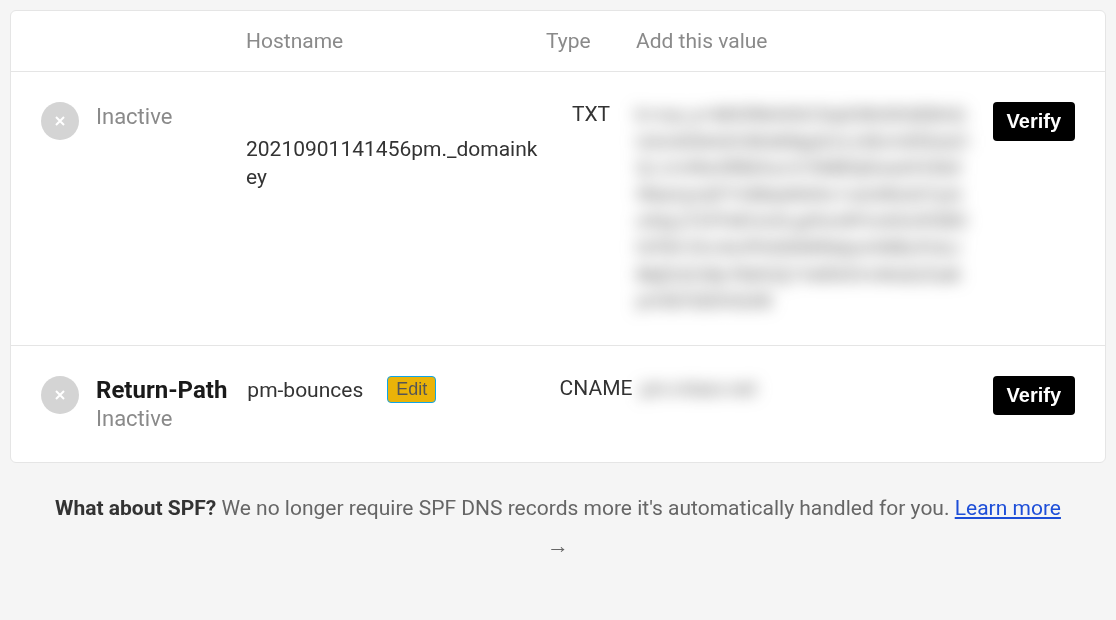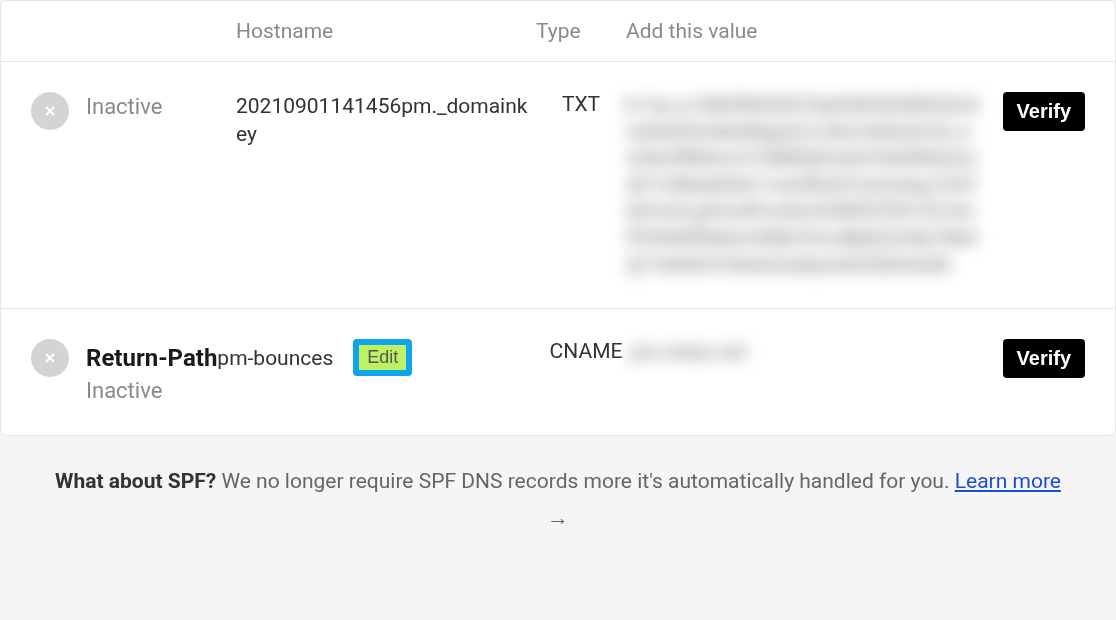--- a/index.html
+++ b/index.html
@@ -8,20 +8,21 @@
       padding: 0;
     }
     body {
       font-family: -apple-system, BlinkMacSystemFont, "Segoe UI", Roboto, Helvetica, Arial, sans-serif;
       background: #f5f5f5;
       width: 1116px;
       height: 620px;
       overflow: hidden;
     }
     .container {
+      padding: 10px;
     }
     .card {
       background: #fff;
       border: 1px solid #e5e5e5;
       border-radius: 6px;
     }
     .header-row {
       display: flex;
       padding: 18px 30px;
       color: #8a8a8a;
@@ -88,20 +89,21 @@
       font-size: 22px;
       color: #8a8a8a;
       line-height: 1.2;
       margin-top: 2px;
     }
     .hostname-text {
       font-size: 21px;
       color: #333;
       line-height: 1.35;
       word-break: break-word;
+      margin-top: 33px;
     }
     .type-text {
       font-size: 21px;
       color: #333;
       text-align: center;
     }
     .blurred-value {
       filter: blur(8px);
       color: #555;
       font-size: 19px;
@@ -121,35 +123,35 @@
       color: #fff;
       border: none;
       border-radius: 4px;
       padding: 8px 14px;
       font-size: 20px;
       font-weight: 700;
       cursor: pointer;
     }
     .edit-btn {
       display: inline-block;
-      border: 6px solid #0ea5e9;
+      border: 1px solid #0ea5e9;
       border-radius: 4px;
       padding: 2px 8px;
       font-size: 18px;
       color: #555;
-      background: #bef264;
+      background: #eab308;
       cursor: pointer;
       vertical-align: middle;
-      margin-left: 20px;
+      margin-left: 4px;
       font-weight: 500;
     }
     .rp-line {
       display: flex;
       align-items: center;
-      gap: 0;
+      gap: 20px;
       flex-wrap: wrap;
     }
     .rp-name {
       font-size: 24px;
       font-weight: 700;
       color: #1a1a1a;
     }
     .rp-host {
       font-size: 21px;
       color: #333;

